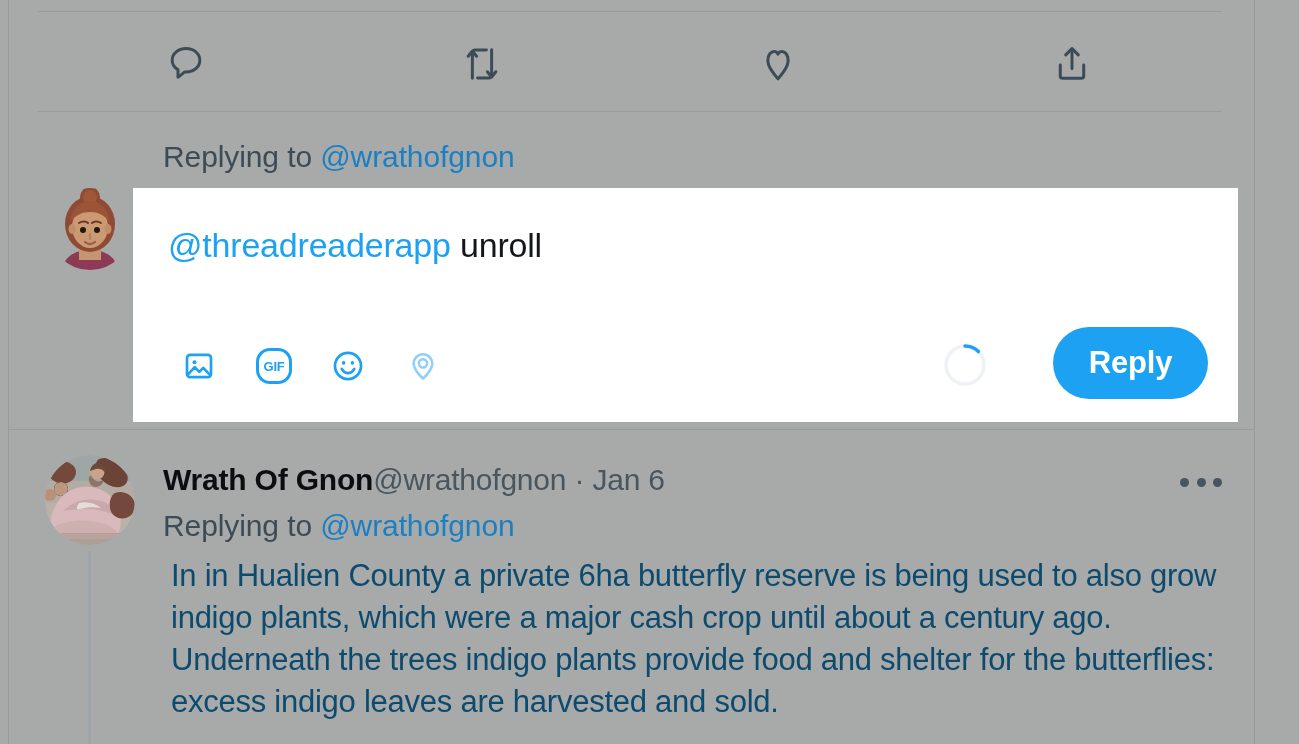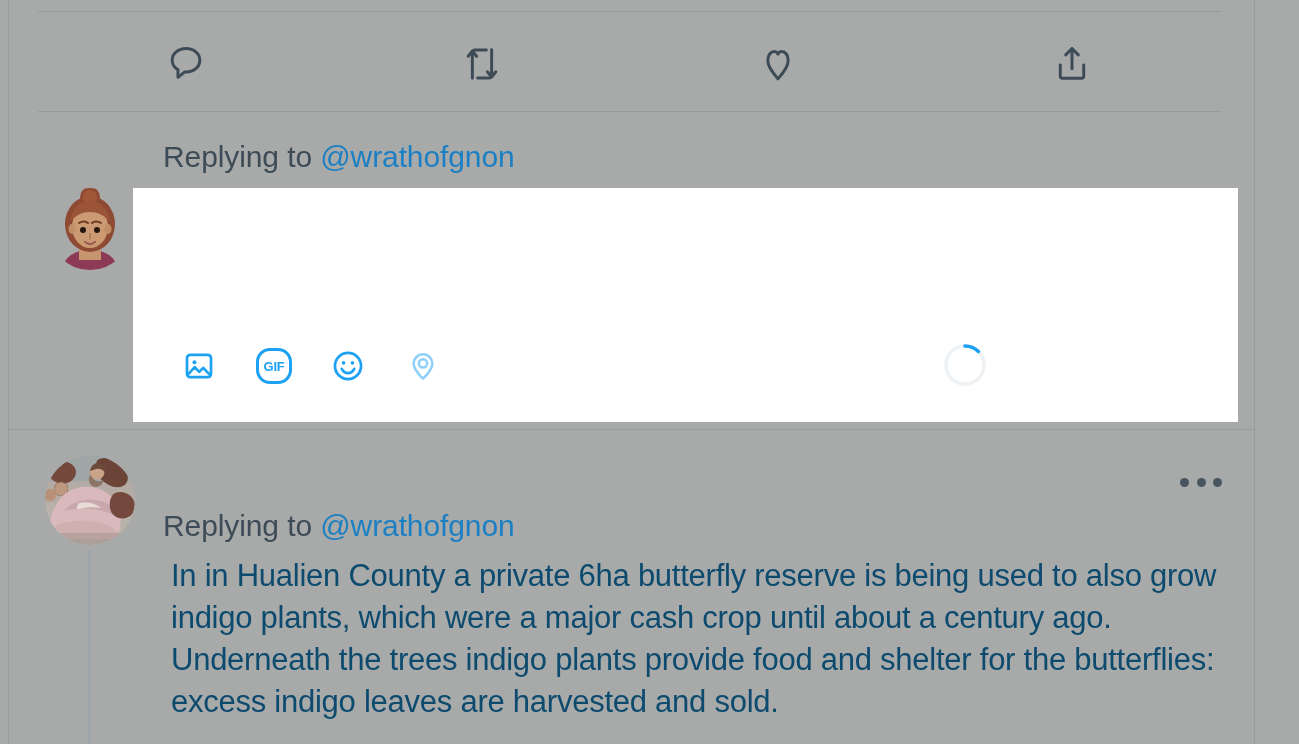--- a/index.html
+++ b/index.html
@@ -302,20 +302,23 @@
       <circle cx="48" cy="42" r="3" fill="#22160f"></circle>
 
       <path d="M41 46v5" stroke="#b3805c" stroke-width="2" fill="none" stroke-linecap="round"></path>
 
       <path d="M36 54c3 2.5 7 2.5 10 0" stroke="#9c5a52" stroke-width="2.2" fill="none" stroke-linecap="round"></path>
     </svg>
   </div>
 
   <div id="compose-box">
 
+    <div id="compose-text">
+      <span class="mention">@threadreaderapp</span><span> unroll</span>
+    </div>
 
     <div id="compose-toolbar">
 
       <div class="tool-icon t-image">
         <svg width="32" height="32" viewBox="0 0 24 24" fill="none" stroke="currentColor" stroke-width="2" stroke-linecap="round" stroke-linejoin="round">
           <rect x="3" y="3.6" width="18" height="16.8" rx="2.4"></rect>
           <circle cx="8.6" cy="9.2" r="1.5" fill="currentColor" stroke="none"></circle>
           <path d="M3.6 18.4l5.2-5.6 3.4 3.6 3-3 5.2 5.4"></path>
         </svg>
       </div>
@@ -340,20 +343,21 @@
         </svg>
       </div>
 
       <div id="char-ring">
         <svg width="50" height="50" viewBox="0 0 50 50">
           <circle cx="25" cy="25" r="19" fill="none" stroke="#eef2f4" stroke-width="3.5"></circle>
           <path d="M25 6 A19 19 0 0 1 38.4 11.6" fill="none" stroke="#1da1f2" stroke-width="3.5" stroke-linecap="round"></path>
         </svg>
       </div>
 
+      <button id="reply-button">Reply</button>
 
     </div>
   </div>
 
   <div id="tweet-block">
 
     <div id="tweet-avatar">
       <svg width="90" height="90" viewBox="0 0 90 90">
         <defs>
           <clipPath id="avclip">
@@ -388,20 +392,23 @@
 
           <path d="M70 38c8-3 16 1 19 8 3 7-1 15-8 17-8 2-15-3-16-10-1-6 1-13 5-15z" fill="#75483d"></path>
 
           <path d="M0 78h90v12H0z" fill="#a08f88" opacity="0.55"></path>
         </g>
       </svg>
     </div>
 
     <div id="thread-line"></div>
 
+    <div id="tweet-header">
+      <span class="name">Wrath Of Gnon</span><span class="handle">@wrathofgnon</span><span class="sep"> · </span><span class="date">Jan 6</span>
+    </div>
 
     <div id="tweet-replying">
       <span>Replying to </span><span class="mention">@wrathofgnon</span>
     </div>
 
     <div id="tweet-body">In in Hualien County a private 6ha butterfly reserve is being used to also grow indigo plants, which were a major cash crop until about a century ago. Underneath the trees indigo plants provide food and shelter for the butterflies: excess indigo leaves are harvested and sold.</div>
 
     <div id="more-menu">
       <i></i>
       <i></i>

